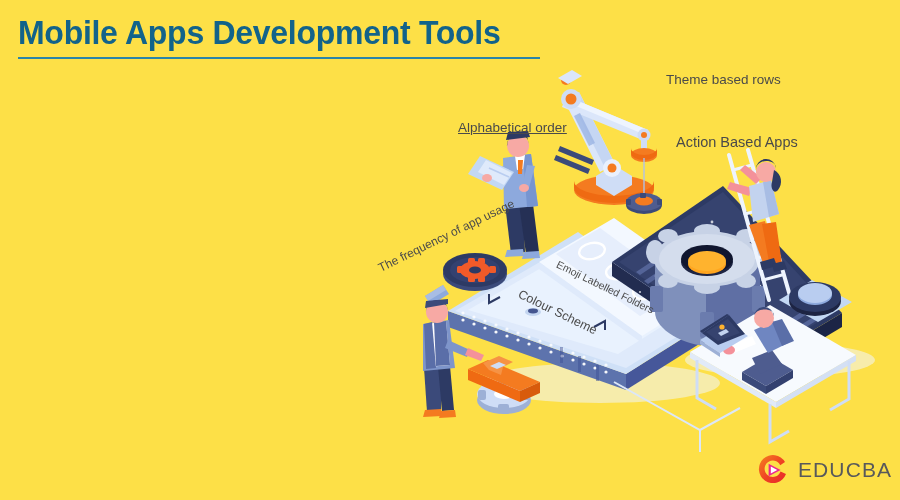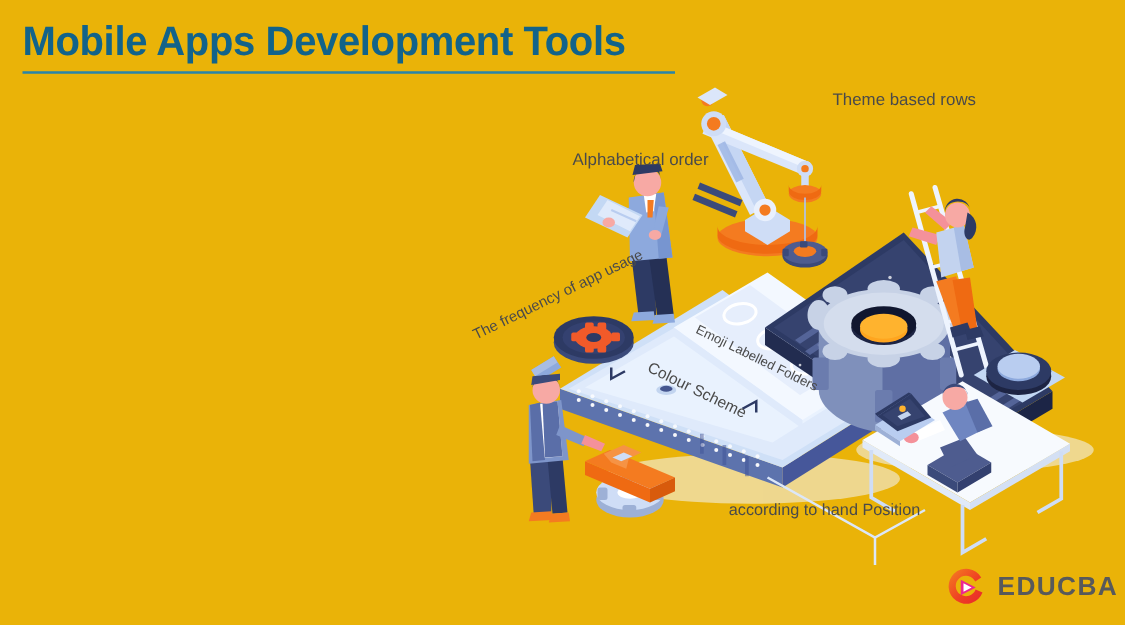--- a/index.html
+++ b/index.html
@@ -3,21 +3,21 @@
 <meta charset="utf-8">
 <style>
   html,body{margin:0;padding:0;}
   body{
     width:900px;height:500px;
     background:#ffffff;
     font-family:"Liberation Sans",sans-serif;
     overflow:hidden;
     position:relative;
   }
-  #page{position:relative;width:900px;height:500px;background:#eab308;}
+  #page{position:relative;width:900px;height:500px;background:#fde047;}
 
   
   .title-wrap{position:absolute;left:18px;top:14px;}
   .title{
     font-family:"Liberation Sans",sans-serif;
     font-size:33px;
     font-weight:bold;
     color:#12638a;
     letter-spacing:-0.3px;
     white-space:nowrap;
@@ -36,42 +36,42 @@
 
   
   .lbl{
     position:absolute;
     font-family:"Liberation Sans",sans-serif;
     color:#4a4a4a;
     white-space:nowrap;
     line-height:1.25;
   }
   .lbl-theme{left:638px;top:72px;font-size:13.5px;margin-left:28px;}
-  .lbl-alpha{left:458px;top:120px;font-size:13.5px;}
+  .lbl-alpha{left:458px;top:120px;font-size:13.5px;text-decoration:underline;}
   .lbl-action{left:676px;top:133px;font-size:14.5px;}
   .lbl-freq{
     left:376px;top:262px;font-size:12px;
     transform:rotate(-26deg);transform-origin:left top;
   }
   .lbl-emoji{
     left:560px;top:258px;font-size:10.5px;
     transform:rotate(26deg);transform-origin:left top;
   }
   .lbl-colour{
     left:522px;top:287px;font-size:12.5px;
     transform:rotate(26deg);transform-origin:left top;
   }
   .lbl-arrange{left:583px;top:400px;font-size:13px;}
   .lbl-arrange span{display:block;}
 
   
   .logo{position:absolute;left:755px;top:452px;display:flex;align-items:center;gap:7px;}
   .logo-text{
     font-family:"Liberation Sans",sans-serif;
-    font-size:21px;color:#58595b;letter-spacing:1.1px;font-weight:700;
+    font-size:21px;color:#58595b;letter-spacing:1.1px;font-weight:400;
   }
 </style>
 </head>
 <body>
 
 <div id="page">
 
   <div class="title-wrap">
     <div class="title">Mobile Apps Development Tools</div>
     <div class="title-rule"></div>
@@ -467,25 +467,25 @@
 
     <g fill="none" stroke="#dce7f8" stroke-width="2">
       <path d="M614,382 L700,430 L740,408"></path>
       <path d="M700,430 L700,452"></path>
     </g>
   </svg>
   </div>
 
   <div class="lbl lbl-theme">Theme based rows</div>
   <div class="lbl lbl-alpha">Alphabetical order</div>
+  <div class="lbl lbl-action">Action Based Apps</div>
   <div class="lbl lbl-freq">The frequency of app usage</div>
   <div class="lbl lbl-emoji">Emoji Labelled Folders</div>
   <div class="lbl lbl-colour">Colour Scheme</div>
   <div class="lbl lbl-arrange">
-    <span>according to hand Position</span>
   </div>
 
   <div class="logo">
     <svg width="36" height="36" viewBox="0 0 36 36">
       <path d="M30,10 A14,14 0 1 0 31,22 L25.5,19.6 A8.2,8.2 0 1 1 25.2,13.2 Z" fill="url(#gLogo)"></path>
       <path d="M13.6,11.8 L25.6,18 L13.6,24.2 Z" fill="#ec268f"></path>
       <path d="M15.8,14.6 L22.3,18 L15.8,21.4 Z" fill="#ffffff"></path>
     </svg>
     <div class="logo-text">EDUCBA</div>
   </div>

